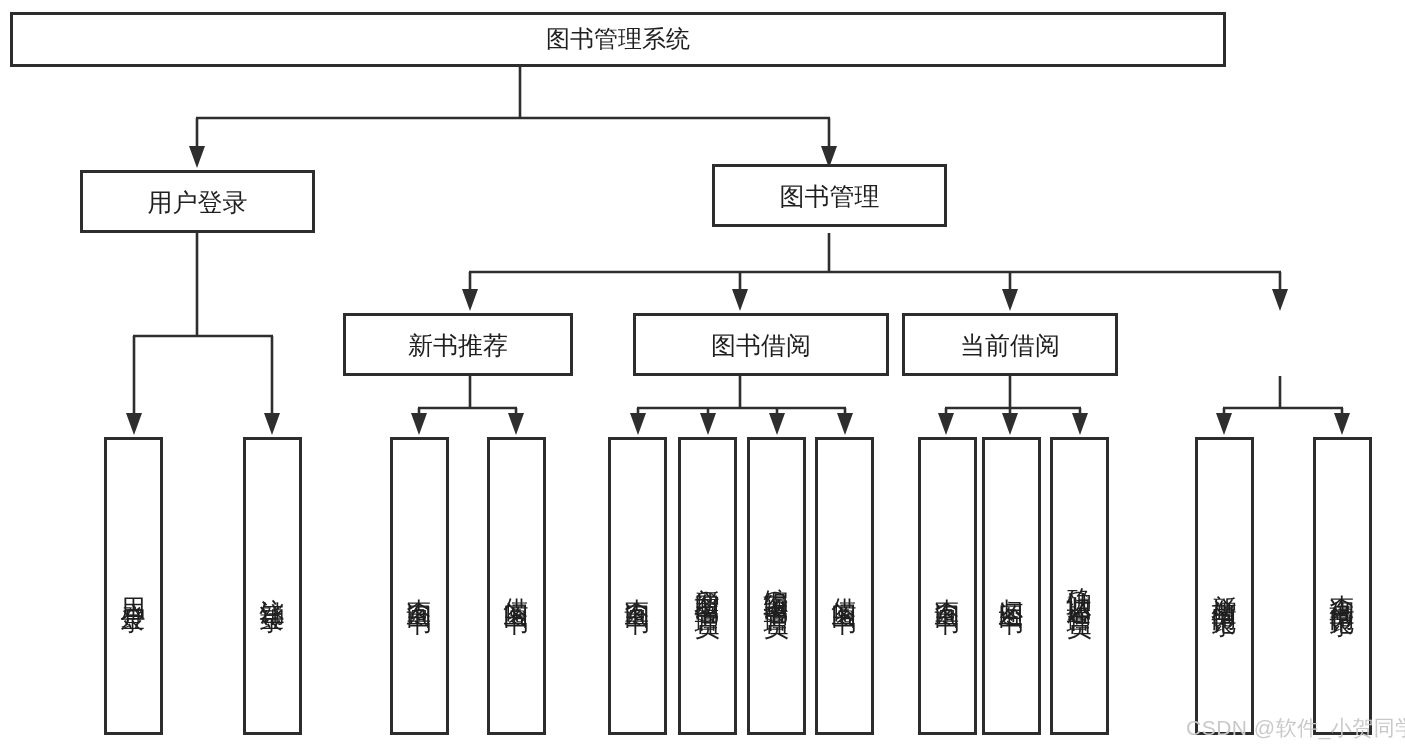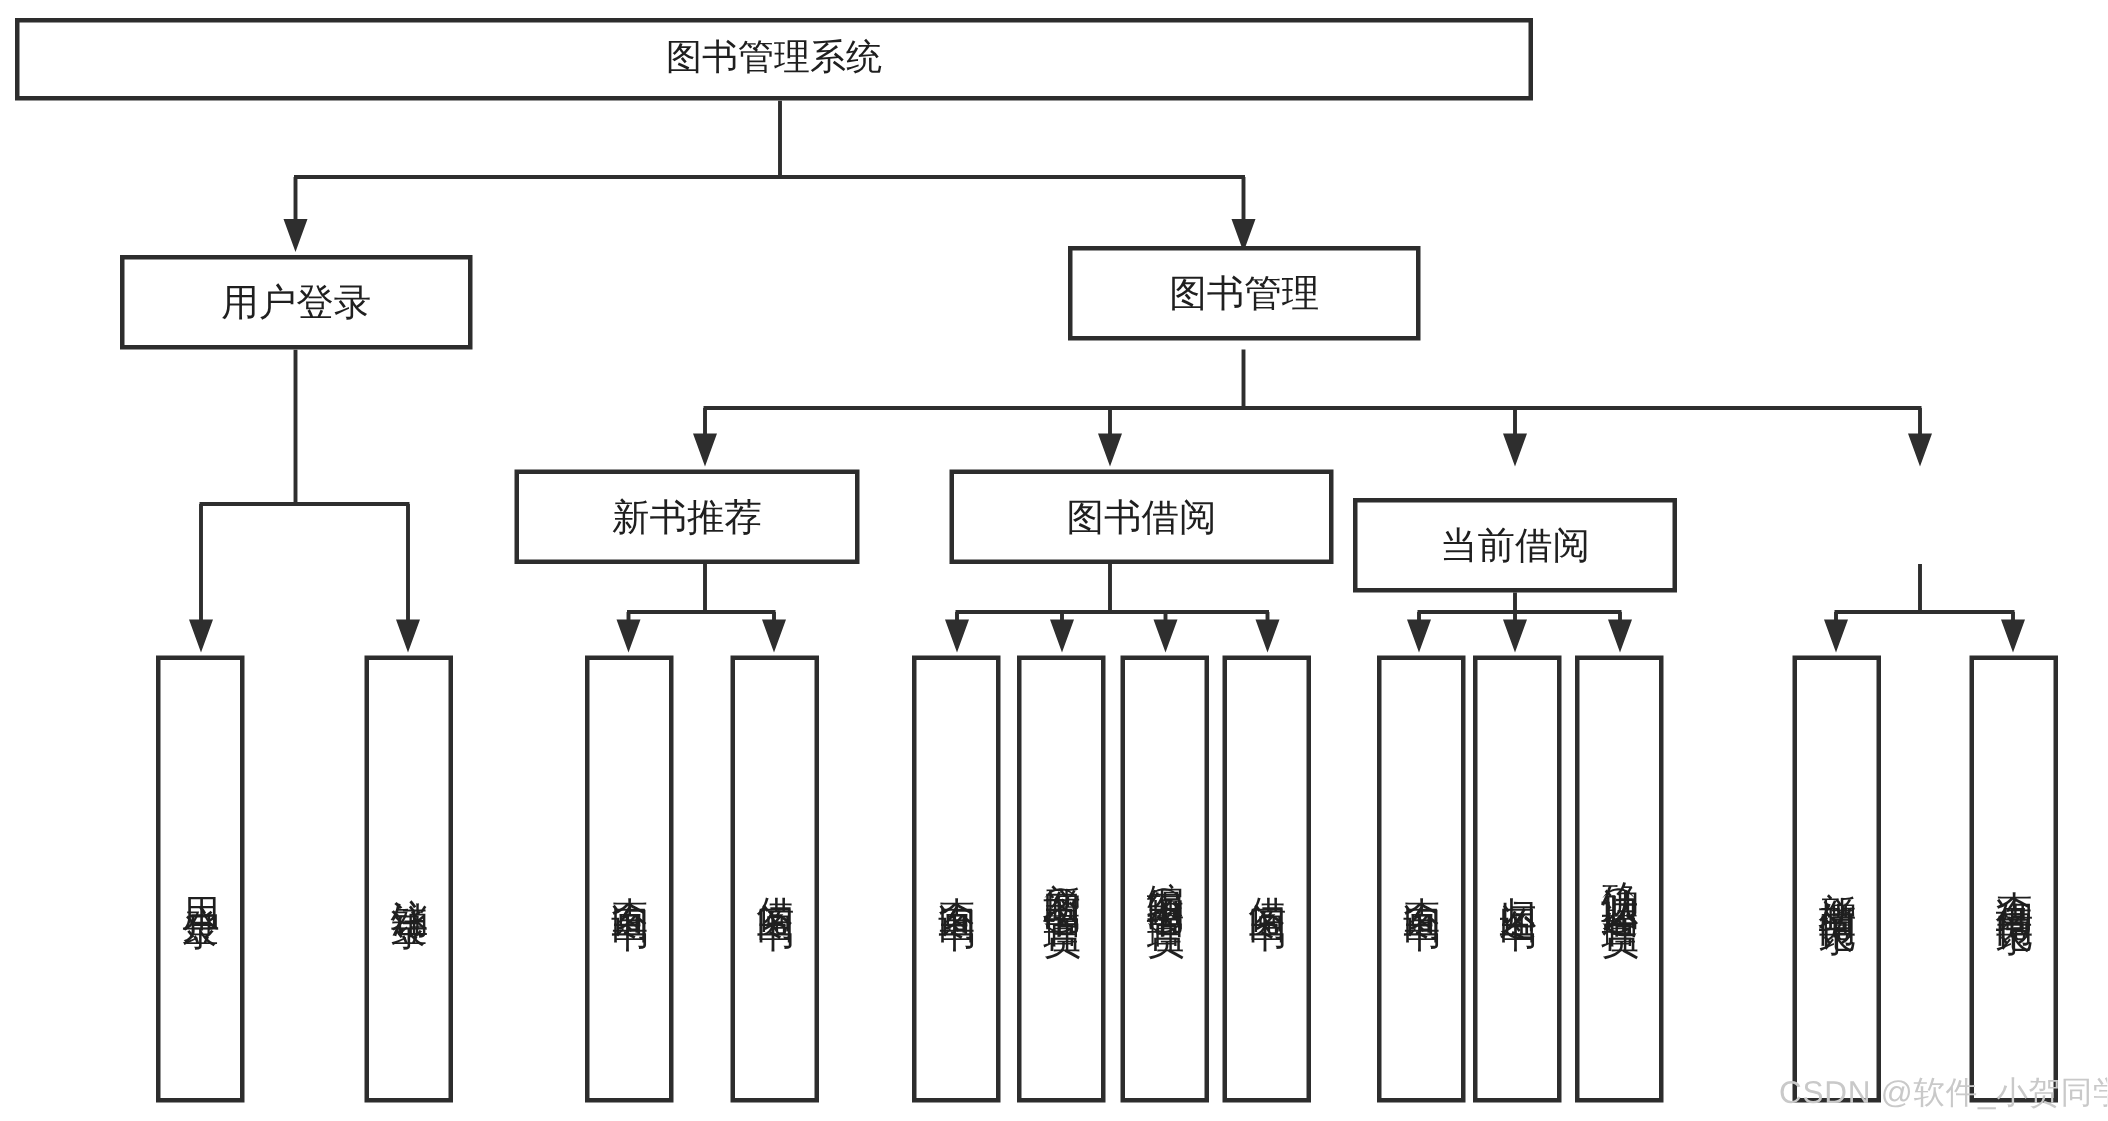--- a/index.html
+++ b/index.html
@@ -60,28 +60,28 @@
     <path class="arrows" d="
       M189,146 H205 L197,168 Z  M821,146 H837 L829,168 Z
       M462,289 H478 L470,311 Z  M732,289 H748 L740,311 Z  M1002,289 H1018 L1010,311 Z  M1272,289 H1288 L1280,311 Z
       M126,413 H142 L134,435 Z  M264,413 H280 L272,435 Z
       M411,413 H427 L419,435 Z  M508,413 H524 L516,435 Z
       M630,413 H646 L638,435 Z  M700,413 H716 L708,435 Z  M769,413 H785 L777,435 Z  M837,413 H853 L845,435 Z
       M938,413 H954 L946,435 Z  M1002,413 H1018 L1010,435 Z  M1072,413 H1088 L1080,435 Z
       M1216,413 H1232 L1224,435 Z  M1334,413 H1350 L1342,435 Z"></path>
   </svg>
 
-  <div class="node root-box" style="left:10px;top:12px;width:1012px;">图书管理系统</div>
+  <div class="node root-box" style="left:10px;top:12px;width:1216px;">图书管理系统</div>
 
   <div class="node h-box" style="left:80px;top:170px;width:235px;">用户登录</div>
   <div class="node h-box" style="left:712px;top:164px;width:235px;">图书管理</div>
 
   <div class="node h-box" style="left:343px;top:313px;width:230px;">新书推荐</div>
   <div class="node h-box" style="left:633px;top:313px;width:256px;">图书借阅</div>
-  <div class="node h-box" style="left:902px;top:313px;width:216px;margin-top:19px;">当前借阅</div>
+  <div class="node h-box" style="left:902px;top:313px;width:216px;">当前借阅</div>
 
   <div class="node leaf" style="left:104px;">用户登录</div>
   <div class="node leaf" style="left:243px;">注销登录</div>
 
   <div class="node leaf" style="left:390px;">查询图书</div>
   <div class="node leaf" style="left:487px;">借阅图书</div>
 
   <div class="node leaf" style="left:608px;">查询图书</div>
   <div class="node leaf" style="left:678px;">新增图书（管理员）</div>
   <div class="node leaf" style="left:747px;">编辑图书（管理员）</div>

